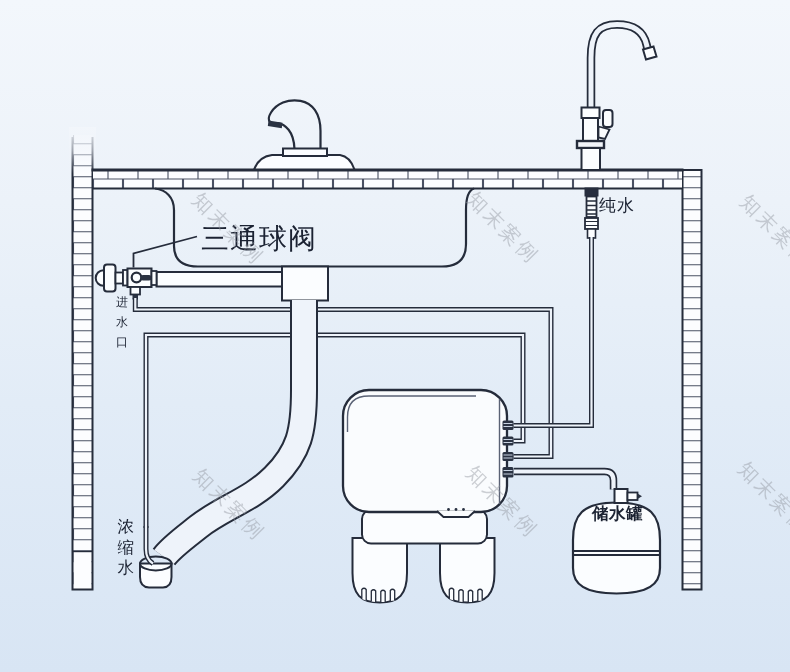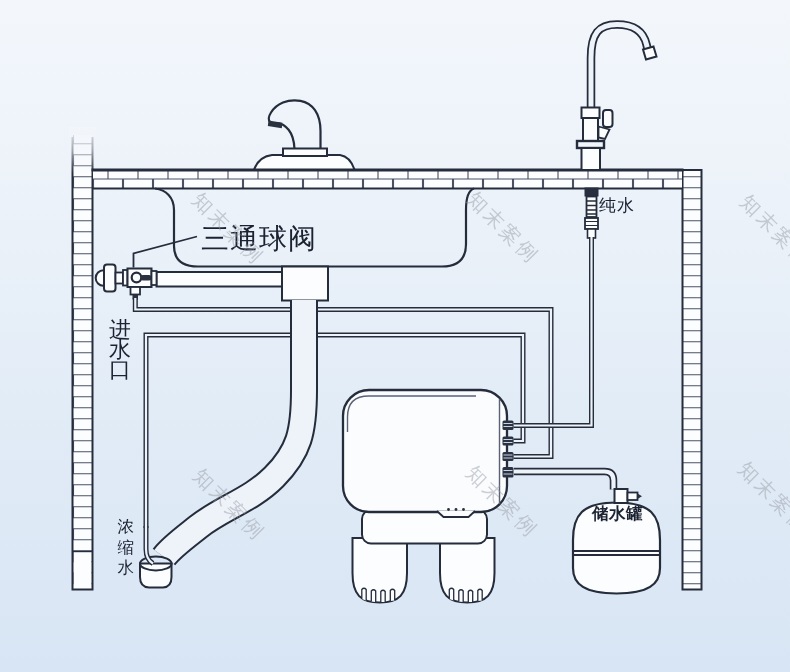--- a/index.html
+++ b/index.html
@@ -5,21 +5,21 @@
   html,body{margin:0;padding:0;background:#ccd8e8;}
   .stage{
     position:relative;width:790px;height:672px;overflow:hidden;
     background:linear-gradient(180deg,#f3f7fc 0%,#ecf2f9 30%,#e2ecf7 60%,#d8e5f4 100%);
     font-family:"Liberation Sans","DejaVu Sans",sans-serif;
   }
   .stage svg{position:absolute;left:0;top:0;}
   .label{position:absolute;color:#1b2232;z-index:5;text-align:right;}
   .label.v{word-break:break-all;line-height:20px;}
   #lab-valve{left:201px;top:220px;font-size:28px;letter-spacing:1px;font-weight:500;}
-  #lab-inlet{left:109px;top:292px;width:19px;font-size:22px;font-weight:500;margin-top:28px;}
+  #lab-inlet{left:109px;top:292px;width:19px;font-size:12px;font-weight:500;}
   #lab-pure{left:599px;top:194px;font-size:17px;letter-spacing:1px;font-weight:500;}
   #lab-conc{left:115px;top:507px;width:19px;font-size:16.5px;line-height:20.5px;font-weight:500;margin-top:9px;}
   #lab-tank{left:592px;top:503px;font-size:16.5px;font-weight:600;letter-spacing:.5px;}
   .wm{
     position:absolute;z-index:9;font-size:20px;letter-spacing:3px;font-weight:500;
     color:rgba(146,150,160,0.45);white-space:nowrap;
     transform:translate(-50%,-50%) rotate(45deg);pointer-events:none;
   }
 </style>
 </head>

